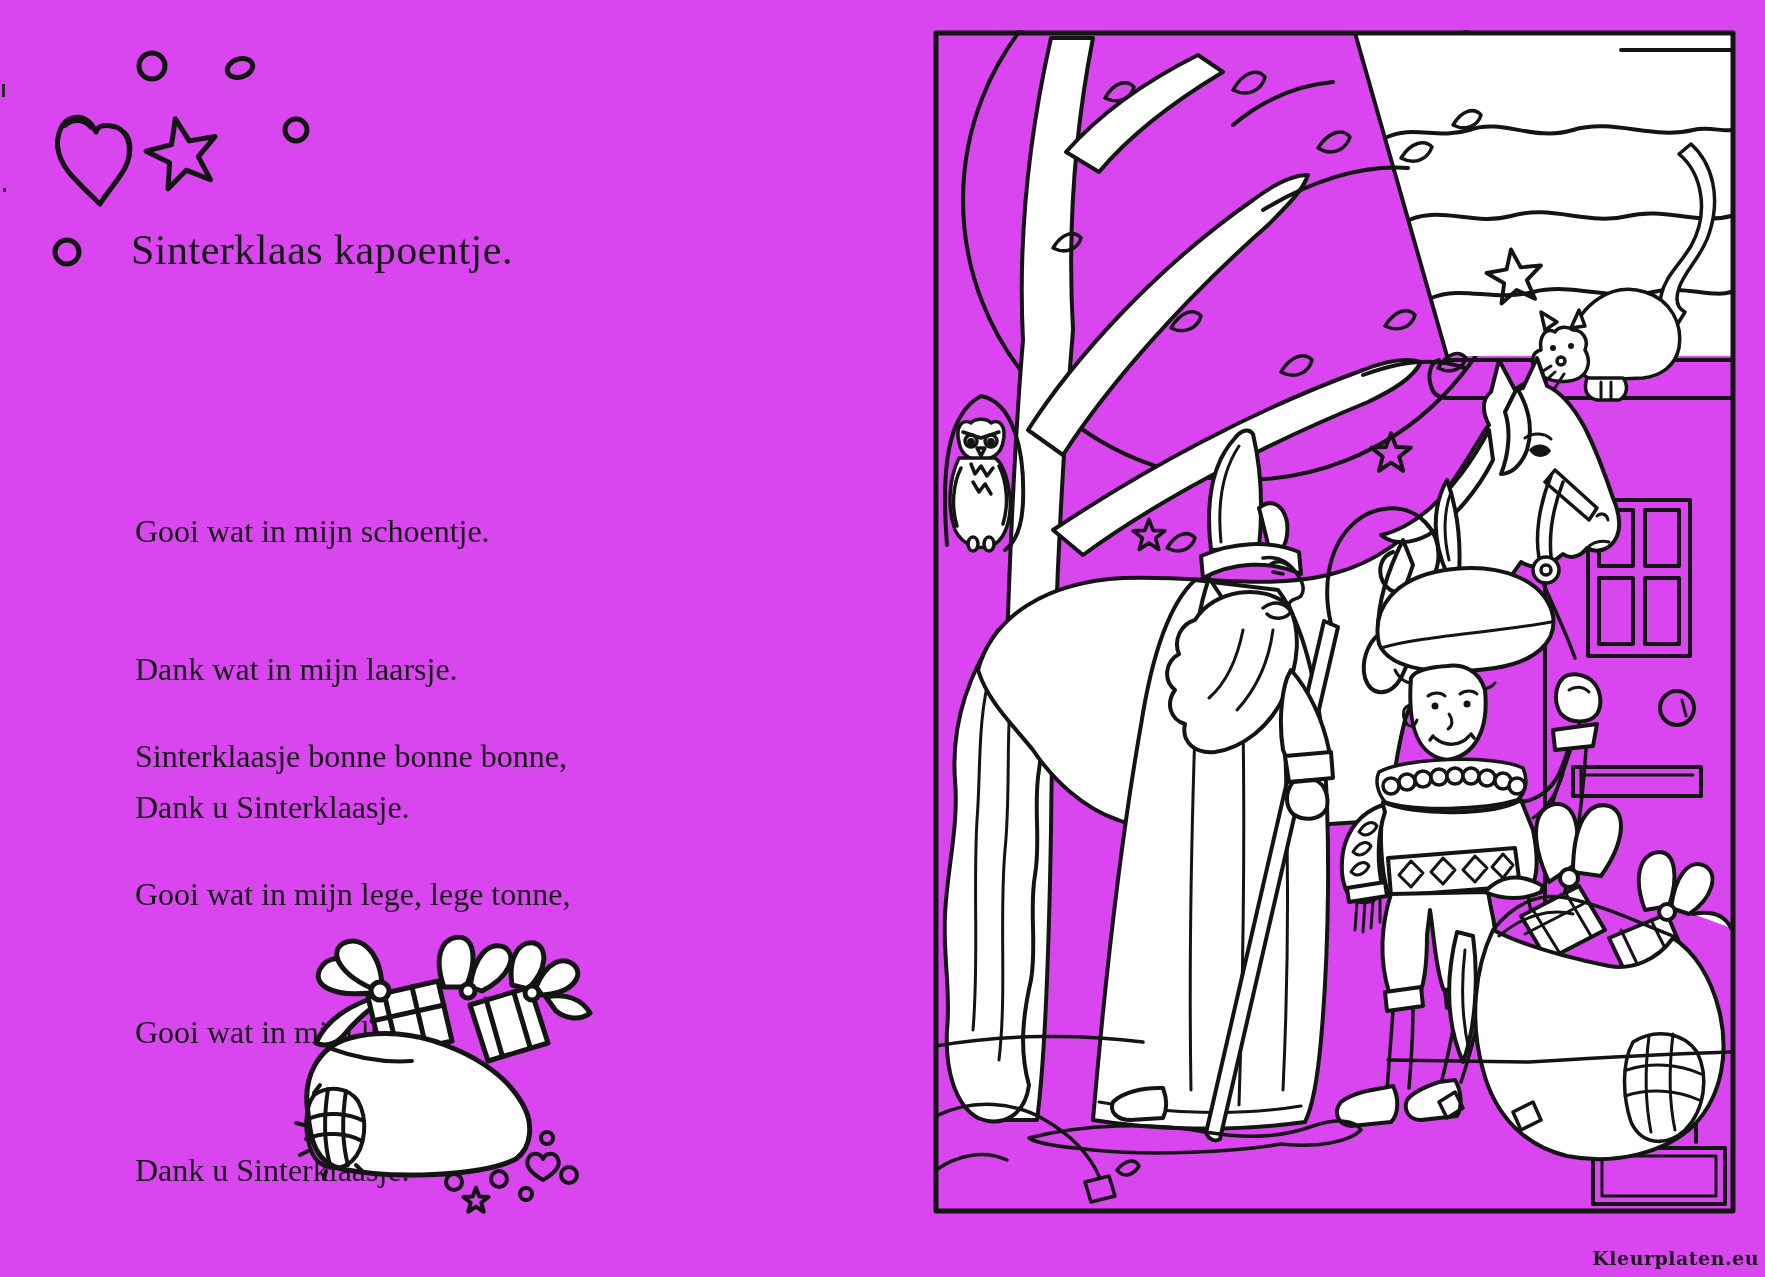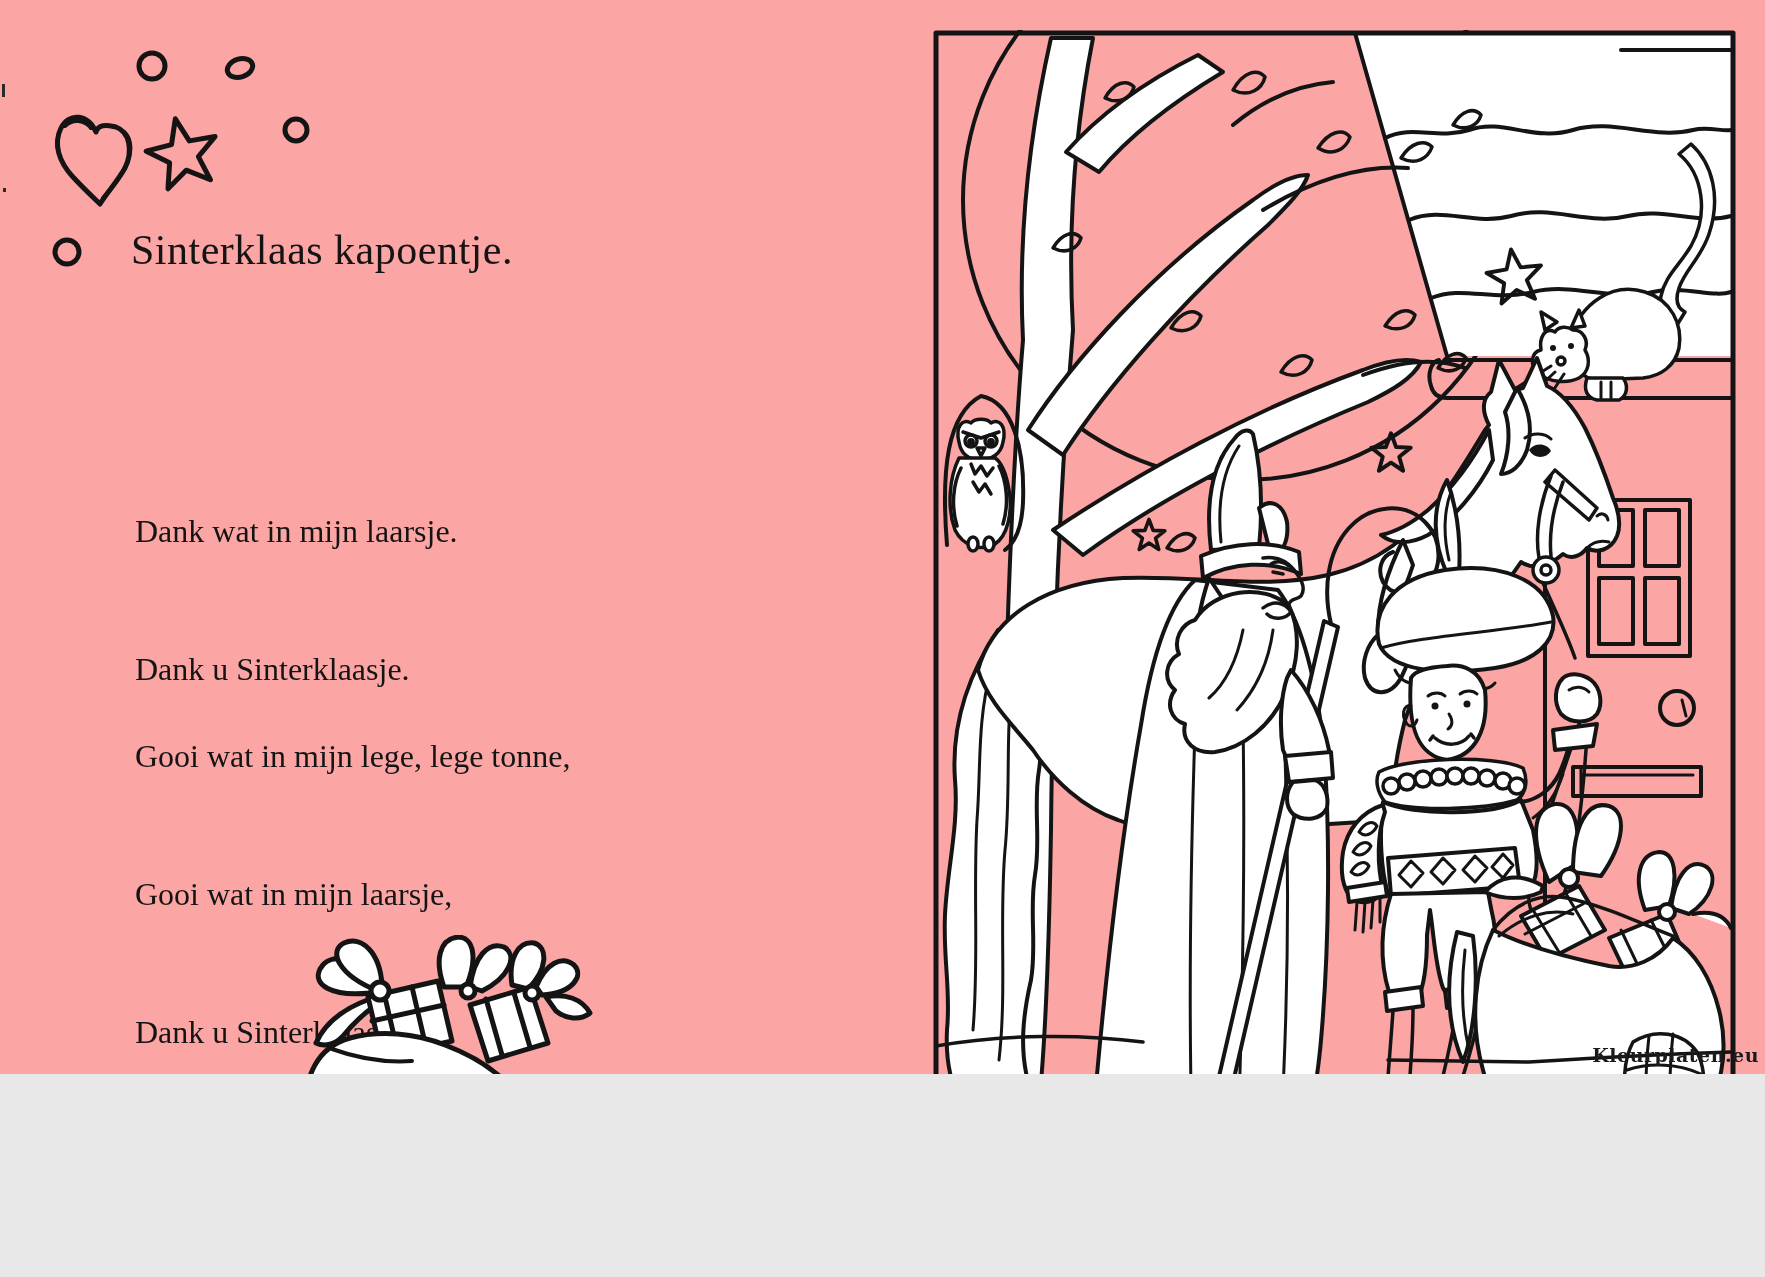--- a/index.html
+++ b/index.html
@@ -1,19 +1,19 @@
 <!DOCTYPE html>
 <html><head>
 <meta charset="utf-8">
 <style>
   html,body{margin:0;padding:0;background:#e8e8e8;}
   .page{
     position:relative;
-    width:1765px;height:1074px;
-    background:#fca5a5;
+    width:1765px;height:1277px;
+    background:#d946ef;
     overflow:hidden;
     font-family:"Liberation Serif", serif;
     color:#141414;
   }
   .page-title{
     position:absolute;left:131px;top:226px;
     font-size:42px;letter-spacing:.5px;
     white-space:pre;
   }
   .verse{position:absolute;left:135px;font-size:32px;line-height:46px;white-space:pre;}
@@ -52,25 +52,27 @@
       <path stroke-width="4" d="M 40,96 C 48,88 60,90 66,98"></path>
     </g>
     <g transform="translate(158,125) rotate(-12)">
       <path d="M0,-37 L9.1,-12.5 L35.2,-11.4 L14.7,4.8 L21.7,29.9 L0,15.5 L-21.7,29.9 L-14.7,4.8 L-35.2,-11.4 L-9.1,-12.5 Z"></path>
     </g>
   </svg>
 
   <div class="page-title">Sinterklaas kapoentje.</div>
 
   <div class="verse verse-1">
+    <div>Gooi wat in mijn schoentje.</div>
     <div>Dank wat in mijn laarsje.</div>
     <div>Dank u Sinterklaasje.</div>
   </div>
 
   <div class="verse verse-2">
+    <div>Sinterklaasje bonne bonne bonne,</div>
     <div>Gooi wat in mijn lege, lege tonne,</div>
     <div>Gooi wat in mijn laarsje,</div>
     <div>Dank u Sinterklaasje.</div>
   </div>
 
   <svg class="gift-bag" width="420" height="340" viewBox="0 0 420 340" fill="none" stroke="#141414" stroke-width="5" stroke-linecap="round" stroke-linejoin="round">
 
     <g>
       <path fill="#fff" d="M 148,52 C 126,22 100,16 90,34 C 82,50 102,62 140,58 Z"></path>
       <path fill="#fff" d="M 152,50 C 150,18 132,0 114,8 C 98,16 108,40 148,56 Z"></path>

